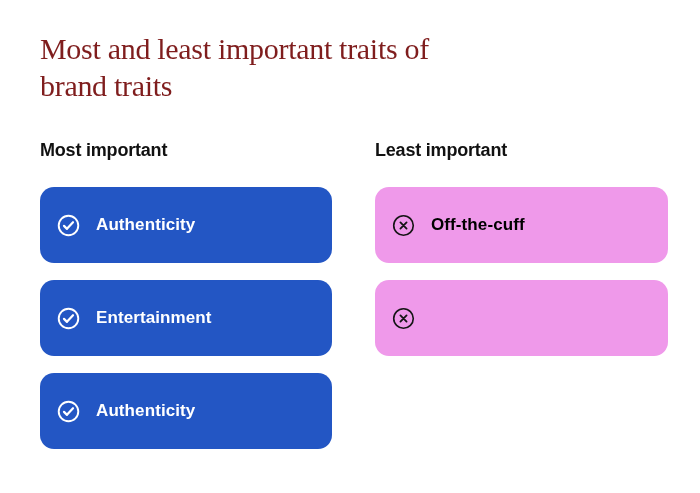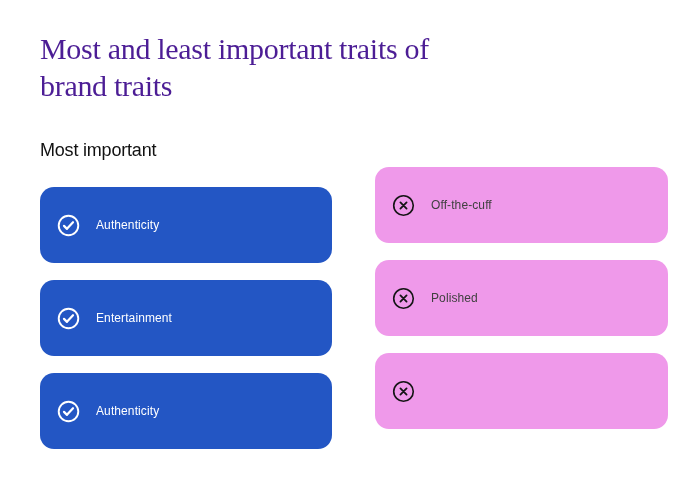--- a/index.html
+++ b/index.html
@@ -15,36 +15,36 @@
     overflow: hidden;
     font-family: "Liberation Sans", sans-serif;
   }
   .title {
     margin: 30px 0 0 40px;
     font-family: "Liberation Serif", serif;
     font-weight: 400;
     font-size: 30px;
     line-height: 37px;
     letter-spacing: -0.3px;
-    color: #4c1d95;
+    color: #7f1d1d;
   }
   .title .line { display: block; }
 
   .grid {
     display: flex;
     gap: 43px;
     margin: 36px 0 0 40px;
   }
   .col-most  { width: 292px; }
   .col-least { width: 293px; }
 
   .col-header {
     margin: 0;
     font-size: 18px;
-    font-weight: 400;
+    font-weight: 700;
     line-height: 20px;
     letter-spacing: -0.2px;
     color: #111111;
   }
   .pill-list {
     margin-top: 27px;
     display: flex;
     flex-direction: column;
     gap: 17px;
   }
@@ -60,26 +60,26 @@
   .pill-least { background: var(--least-color, #ef99ea); }
 
   .pill .icon {
     width: 23px;
     height: 23px;
     flex: 0 0 23px;
     display: inline-flex;
   }
   .pill-label {
     margin-left: 16px;
-    font-size: 12px;
-    font-weight: 400;
+    font-size: 17px;
+    font-weight: 700;
     letter-spacing: 0.1px;
   }
   .pill-most .pill-label  { color: #ffffff; }
-  .pill-least .pill-label { color: #404040; }
+  .pill-least .pill-label { color: #000000; }
 </style>
 </head>
 <body>
 
 <div class="page">
 
   <h1 class="title">
     <span class="line">Most and least important traits of</span>
     <span class="line">brand traits</span>
   </h1>
@@ -117,41 +117,33 @@
               <path d="M7.3 12.4l3.1 3.1 6.3-6.9" stroke="#ffffff" stroke-width="2.3" stroke-linecap="round" stroke-linejoin="round"></path>
             </svg>
           </span>
           <span class="pill-label">Authenticity</span>
         </div>
 
       </div>
     </div>
 
     <div class="col-least">
+      <h2 class="col-header">Least important</h2>
       <div class="pill-list">
 
         <div class="pill pill-least">
           <span class="icon">
             <svg viewBox="0 0 24 24" width="23" height="23" fill="none">
               <circle cx="12" cy="12" r="10.2" stroke="#151515" stroke-width="1.7"></circle>
               <path d="M8.8 8.8l6.4 6.4M15.2 8.8l-6.4 6.4" stroke="#151515" stroke-width="1.9" stroke-linecap="round"></path>
             </svg>
           </span>
           <span class="pill-label">Off-the-cuff</span>
         </div>
 
-        <div class="pill pill-least">
-          <span class="icon">
-            <svg viewBox="0 0 24 24" width="23" height="23" fill="none">
-              <circle cx="12" cy="12" r="10.2" stroke="#151515" stroke-width="1.7"></circle>
-              <path d="M8.8 8.8l6.4 6.4M15.2 8.8l-6.4 6.4" stroke="#151515" stroke-width="1.9" stroke-linecap="round"></path>
-            </svg>
-          </span>
-          <span class="pill-label">Polished</span>
-        </div>
 
         <div class="pill pill-least">
           <span class="icon">
             <svg viewBox="0 0 24 24" width="23" height="23" fill="none">
               <circle cx="12" cy="12" r="10.2" stroke="#151515" stroke-width="1.7"></circle>
               <path d="M8.8 8.8l6.4 6.4M15.2 8.8l-6.4 6.4" stroke="#151515" stroke-width="1.9" stroke-linecap="round"></path>
             </svg>
           </span>
         </div>
 

